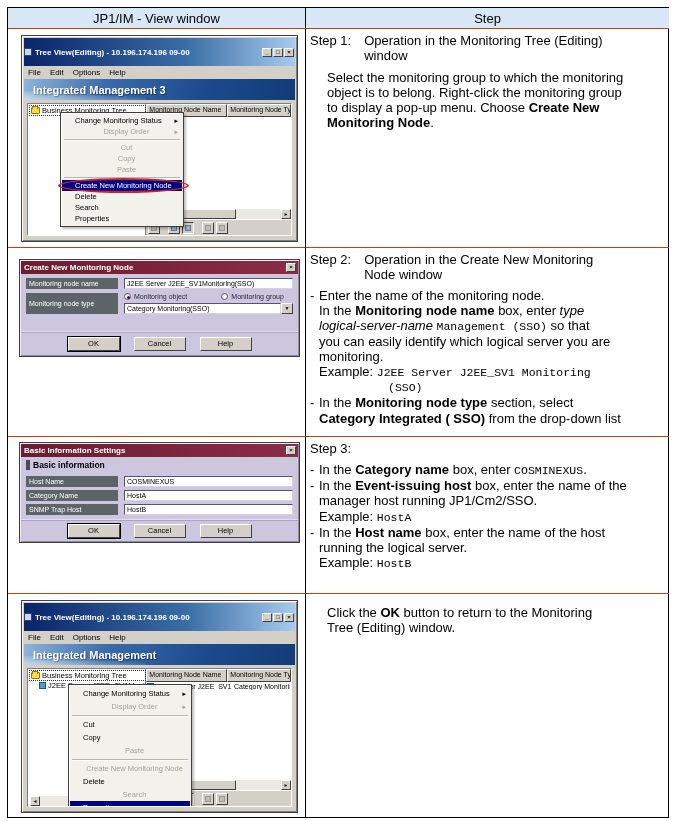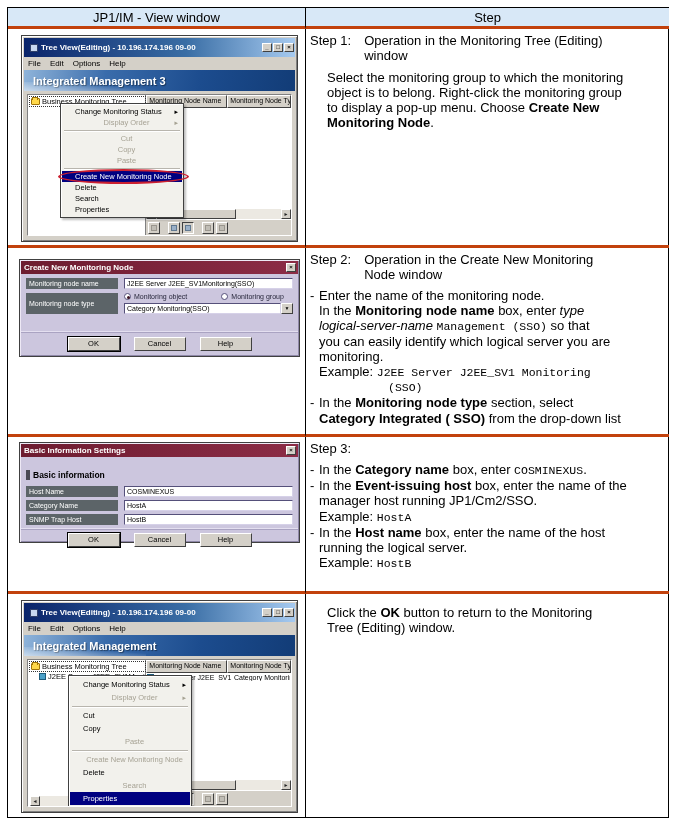--- a/index.html
+++ b/index.html
@@ -1,20 +1,20 @@
 <!DOCTYPE html>
 <html><head>
 <meta charset="utf-8">
 <style>
   * { margin:0; padding:0; box-sizing:border-box; }
   html,body { width:677px; height:821px; background:#fff; font-family:"Liberation Sans",sans-serif; color:#000; }
   .doc-table { position:absolute; left:7px; top:7px; width:662px; border:1px solid #000;
                display:grid; grid-template-columns:298px 363px;
                grid-template-rows:21px 219px 189px 157px 223px; }
-  .cell { border-bottom:3px solid #c2410c; overflow:hidden; position:relative; }
+  .cell { border-bottom:1px solid #c2410c; overflow:hidden; position:relative; }
   .cl { border-right:1px solid #000; }
   .last { border-bottom:none; }
   .th { background:#d8e8f7; display:flex; align-items:center; justify-content:center; font-size:13px; }
 
   
   .step-cell { padding:4px 5px 0 4px; font-size:13px; line-height:1.16; }
   .step-head { display:flex; }
   .step-no { white-space:pre; margin-right:5px; }
   .step-head-text { white-space:pre-line;margin-left:8px; }
   .step-body { margin:7px 0 0 17px; white-space:pre-line; }
@@ -22,22 +22,22 @@
   .bullet { display:flex; margin-top:1px; }
   .bmark { width:9px; flex:none; }
   .btext { flex:1; white-space:pre-line; }
   .seg-b { font-weight:bold; }
   .seg-i { font-style:italic; }
   .seg-m { font-family:"Liberation Mono",monospace; font-size:11.5px; }
 
   
   .win { position:absolute; background:#d4d0c8; border:1px solid #404040;
          box-shadow:inset 1px 1px 0 #fff, inset -1px -1px 0 #808080; padding:2px; display:flex; flex-direction:column; }
-  .titlebar { height:19px; flex:none; background:linear-gradient(90deg,#0a246a,#3a6ea5 60%,#a6caf0); color:#fff;
-              display:flex; align-items:center; padding:0 1px 0 6px; font-size:8px; font-weight:bold; white-space:nowrap; }
+  .titlebar { height:28px; flex:none; background:linear-gradient(90deg,#0a246a,#3a6ea5 60%,#a6caf0); color:#fff;
+              display:flex; align-items:center; padding:0 1px 0 0; font-size:8px; font-weight:bold; white-space:nowrap; }
   .title-icon { width:8px; height:8px; flex:none; background:#c8d8f0; border:1px solid #30406a; margin-right:3px; }
   .title-text { flex:1; overflow:hidden; }
   .caps { display:flex; gap:1px; }
   .cap { width:10px; height:9px; background:#d4d0c8; border:1px solid; border-color:#fff #404040 #404040 #fff;
          font-size:6px; line-height:7px; text-align:center; color:#000; }
   .cap-min::before { content:"_"; } .cap-max::before { content:"\25A1"; } .cap-close::before { content:"\00D7"; }
   .menubar { height:12px; flex:none; display:flex; gap:9px; align-items:center; padding:0 4px; font-size:8px; }
   .banner { height:21px; flex:none; margin:1px 0 3px 0; position:relative; overflow:hidden;
             background:linear-gradient(100deg,#8fb4da 0%,#3a6cab 30%,#1c4c8e 65%,#123c77 100%);
             color:#fff; font-size:11px; font-weight:bold; display:flex; align-items:center; padding-left:9px;
@@ -286,21 +286,21 @@
       </div>
     </div>
   </div>
 
   <div class="cell cl">
     <div class="dlg" style="left:11px; top:5px; width:281px; height:101px;">
       <div class="dlg-title">
         <span class="title-text">Basic Information Settings</span>
         <span class="cap cap-close"></span>
       </div>
-      <div class="dlg-body" style="padding-top:12px;">
+      <div class="dlg-body" style="padding-top:2px;">
         <div class="section-head">
           <span class="section-bar"></span>
           <span>Basic information</span>
         </div>
         <div class="frow" style="margin-bottom:3px;">
           <div class="flabel">Host Name</div>
           <div class="fright">
               <div class="field">COSMINEXUS</div>
             </div>
         </div>

